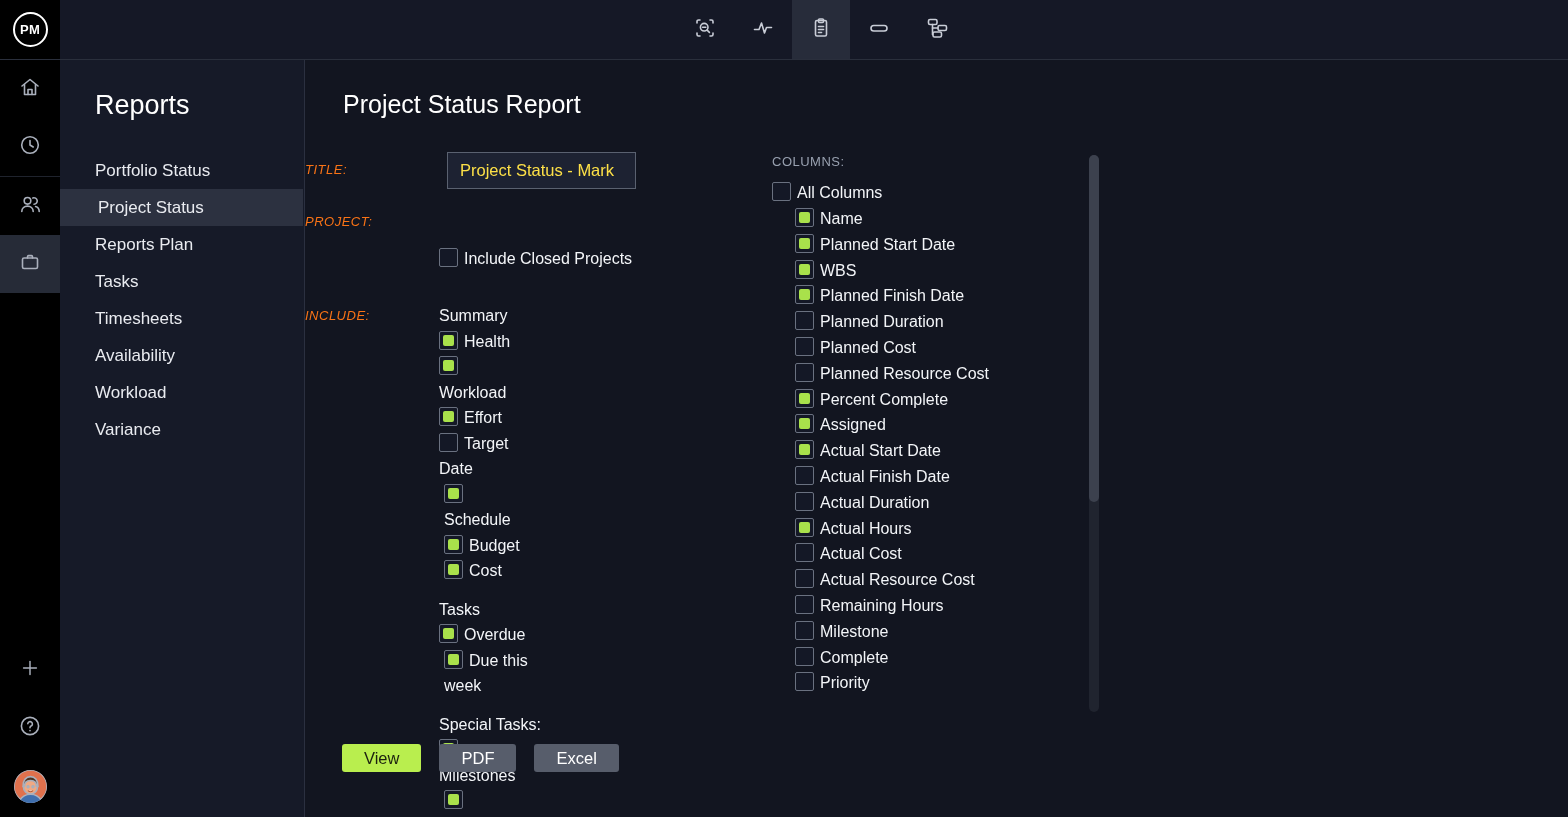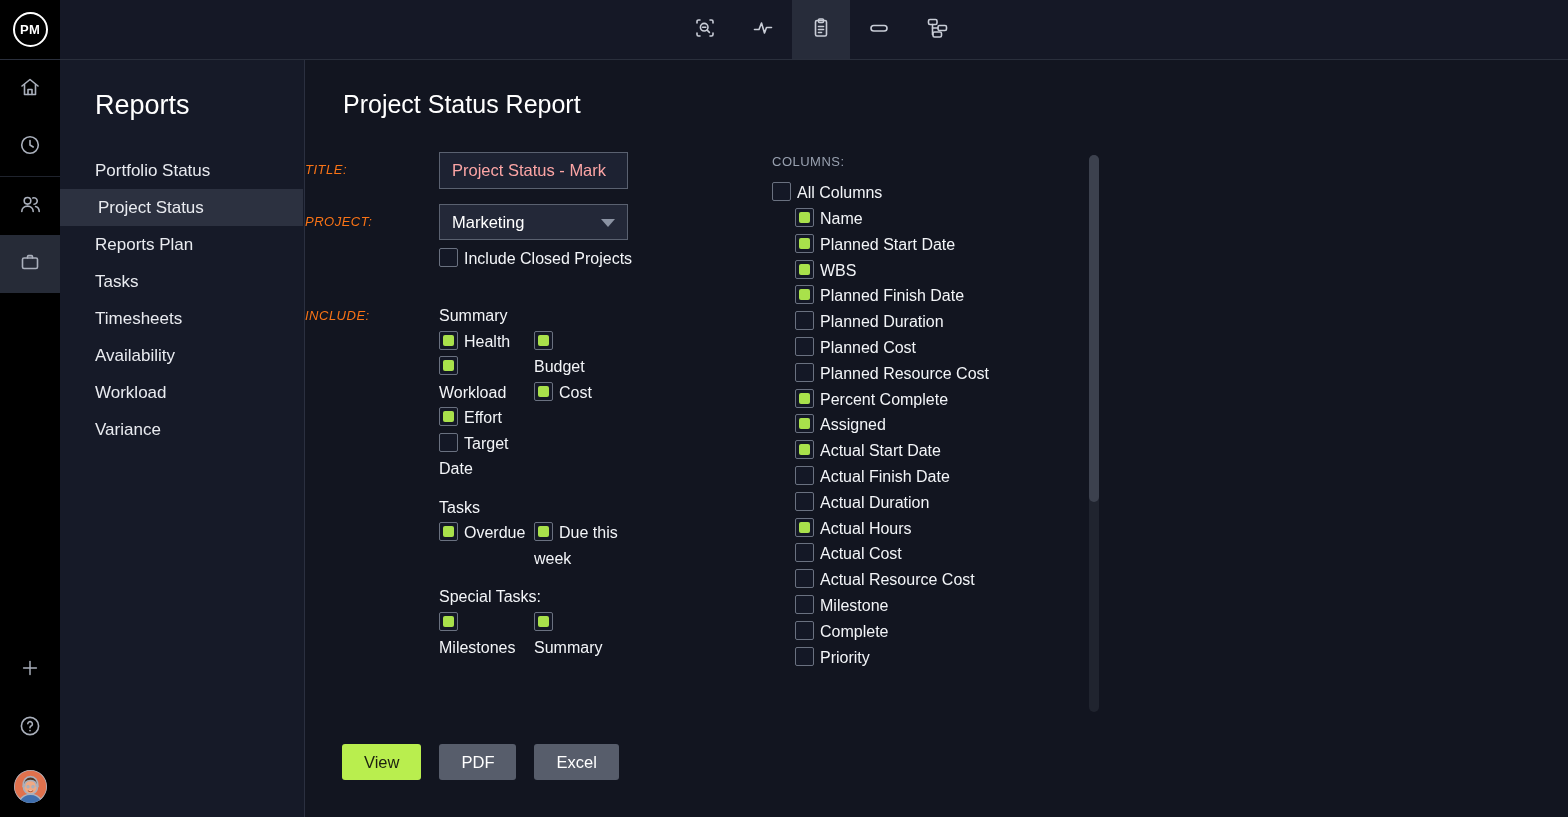--- a/index.html
+++ b/index.html
@@ -29,50 +29,50 @@
   .sidebar-title{margin:30px 0 0 35px;font-size:27px;font-weight:500;color:#fff;}
   .report-list{position:absolute;left:0;top:92px;right:1px;}
   .report-item{height:37px;line-height:37px;padding-left:35px;font-size:17px;color:#e9ebf0;cursor:pointer;}
   .report-item.active{background:#2c3140;padding-left:38px;}
 
   
   .main{position:absolute;left:305px;top:60px;right:0;height:757px;background:#121520;}
   .page-title{position:absolute;left:38px;top:30px;margin:0;font-size:25px;font-weight:500;color:#fff;}
   .fl{position:absolute;left:0;width:119px;text-align:left;font-size:13px;color:#f97316;letter-spacing:.5px;line-height:16px;font-style:italic;}
   .fl-title{top:102px;} .fl-project{top:154px;} .fl-include{top:248px;}
-  .input{position:absolute;left:134px;top:92px;width:189px;height:37px;box-sizing:border-box;background:#1d2232;border:1px solid #5a6170;color:#fca5a5;font-size:16.5px;padding:15px 12px;font-family:inherit;outline:none;}
+  .input{position:absolute;left:142px;top:92px;width:189px;height:37px;box-sizing:border-box;background:#1d2232;border:1px solid #5a6170;color:#fde047;font-size:16.5px;padding:15px 12px;font-family:inherit;outline:none;}
   .select{position:absolute;left:134px;top:144px;width:189px;height:36px;box-sizing:border-box;background:#232838;border:1px solid #5a6170;color:#fff;font-size:16.5px;display:flex;align-items:center;padding:0 12px;cursor:pointer;}
   .caret{position:absolute;right:12px;top:14px;width:0;height:0;border-left:7px solid transparent;border-right:7px solid transparent;border-top:8px solid #8b93a3;}
 
   .cbi{display:block;cursor:pointer;}
   .cb{width:17px;height:17px;border:1px solid #6a7180;background:#141826;display:inline-block;vertical-align:-3px;margin-right:6px;border-radius:2px;position:relative;box-sizing:content-box;}
   .cb.on::after{content:"";position:absolute;left:3px;top:3px;right:3px;bottom:3px;background:#a9e14b;border-radius:2px;}
 
   .inc-closed{position:absolute;left:134px;top:188px;font-size:16px;color:#f3f5f8;line-height:22px;}
   .include-block{position:absolute;left:134px;top:243px;width:210px;font-size:16px;color:#f3f5f8;line-height:25.5px;}
   .grp + .grp{margin-top:13px;}
-  .cols{display:flex;align-items:flex-start;}
+  .cols{display:flex;align-items:flex-start;flex-direction:column;}
   .col.c0{width:90px;} .col.c1{width:105px;margin-left:5px;}
   
   .g0 .c0 .cbi:nth-child(2) .lbl{display:block;}
   .g0 .c1 .cbi:nth-child(1) .lbl{display:block;}
   .g2 .c0 .cbi:nth-child(1) .lbl{display:block;}
   .g2 .c1 .cbi:nth-child(1) .lbl{display:block;}
 
   
   .columns{position:absolute;left:467px;top:94px;width:330px;font-size:16px;color:#f3f5f8;}
   .columns-label{font-size:13px;color:#98a0af;letter-spacing:.5px;line-height:16px;}
   .all-row{margin-top:10px;line-height:26px;}
   .col-list{margin-left:23px;line-height:25.8px;}
 
   .scrollbar{position:absolute;left:784px;top:95px;width:10px;height:557px;border-radius:5px;background:#20242f;cursor:pointer;}
   .scroll-thumb{position:absolute;left:0;top:0;width:10px;height:347px;border-radius:5px;background:#3c414e;}
 
   .actions{position:absolute;left:37px;top:684px;display:flex;gap:18px;}
-  .btn{height:36px;border:none;border-radius:3px;font-size:16.5px;font-family:inherit;display:flex;align-items:center;justify-content:center;padding:0 22px;cursor:pointer;}
+  .btn{height:28px;border:none;border-radius:3px;font-size:16.5px;font-family:inherit;display:flex;align-items:center;justify-content:center;padding:0 22px;cursor:pointer;}
   .btn.primary{background:#b9ee4e;color:#1c2110;}
   .btn.secondary{background:#575d6b;color:#fff;}
 </style>
 </head>
 <body>
 
 <div class="app">
 
   <header class="topbar">
     <div class="logo-box">
@@ -192,41 +192,38 @@
       </div>
   </aside>
 
   <main class="main">
     <h1 class="page-title">Project Status Report</h1>
 
     <div class="fl fl-title">TITLE:</div>
     <input class="input" value="Project Status - Mark" style="">
 
     <div class="fl fl-project">PROJECT:</div>
-    <div class="select">
-      <span>Marketing</span>
-      <span class="caret"></span>
-    </div>
 
     <label class="inc-closed cbi">
       <span class="cb" id="inc-closed-cb"></span><span class="lbl">Include Closed Projects</span>
     </label>
 
     <div class="fl fl-include">INCLUDE:</div>
     <div class="include-block" id="include-block">
         <div class="grp g0">
           <div class="grp-heading">Summary</div>
           <div class="cols">
             <div class="col c0">
               <label class="cbi"><span class="cb on"></span><span class="lbl">Health</span></label>
               <label class="cbi"><span class="cb on"></span><span class="lbl">Workload</span></label>
               <label class="cbi"><span class="cb on"></span><span class="lbl">Effort</span></label>
               <label class="cbi"><span class="cb"></span><span class="lbl">Target Date</span></label>
             </div>
             <div class="col c1">
+              <label class="cbi"><span class="cb on"></span><span class="lbl">Schedule</span></label>
               <label class="cbi"><span class="cb on"></span><span class="lbl">Budget</span></label>
               <label class="cbi"><span class="cb on"></span><span class="lbl">Cost</span></label>
             </div>
           </div>
         </div>
         <div class="grp g1">
           <div class="grp-heading">Tasks</div>
           <div class="cols">
             <div class="col c0">
               <label class="cbi"><span class="cb on"></span><span class="lbl">Overdue</span></label>
@@ -263,20 +260,21 @@
           <label class="cbi"><span class="cb"></span><span class="lbl">Planned Cost</span></label>
           <label class="cbi"><span class="cb"></span><span class="lbl">Planned Resource Cost</span></label>
           <label class="cbi"><span class="cb on"></span><span class="lbl">Percent Complete</span></label>
           <label class="cbi"><span class="cb on"></span><span class="lbl">Assigned</span></label>
           <label class="cbi"><span class="cb on"></span><span class="lbl">Actual Start Date</span></label>
           <label class="cbi"><span class="cb"></span><span class="lbl">Actual Finish Date</span></label>
           <label class="cbi"><span class="cb"></span><span class="lbl">Actual Duration</span></label>
           <label class="cbi"><span class="cb on"></span><span class="lbl">Actual Hours</span></label>
           <label class="cbi"><span class="cb"></span><span class="lbl">Actual Cost</span></label>
           <label class="cbi"><span class="cb"></span><span class="lbl">Actual Resource Cost</span></label>
+          <label class="cbi"><span class="cb"></span><span class="lbl">Remaining Hours</span></label>
           <label class="cbi"><span class="cb"></span><span class="lbl">Milestone</span></label>
           <label class="cbi"><span class="cb"></span><span class="lbl">Complete</span></label>
           <label class="cbi"><span class="cb"></span><span class="lbl">Priority</span></label>
         </div>
     </section>
 
     <div class="scrollbar">
       <div class="scroll-thumb"></div>
     </div>
 

